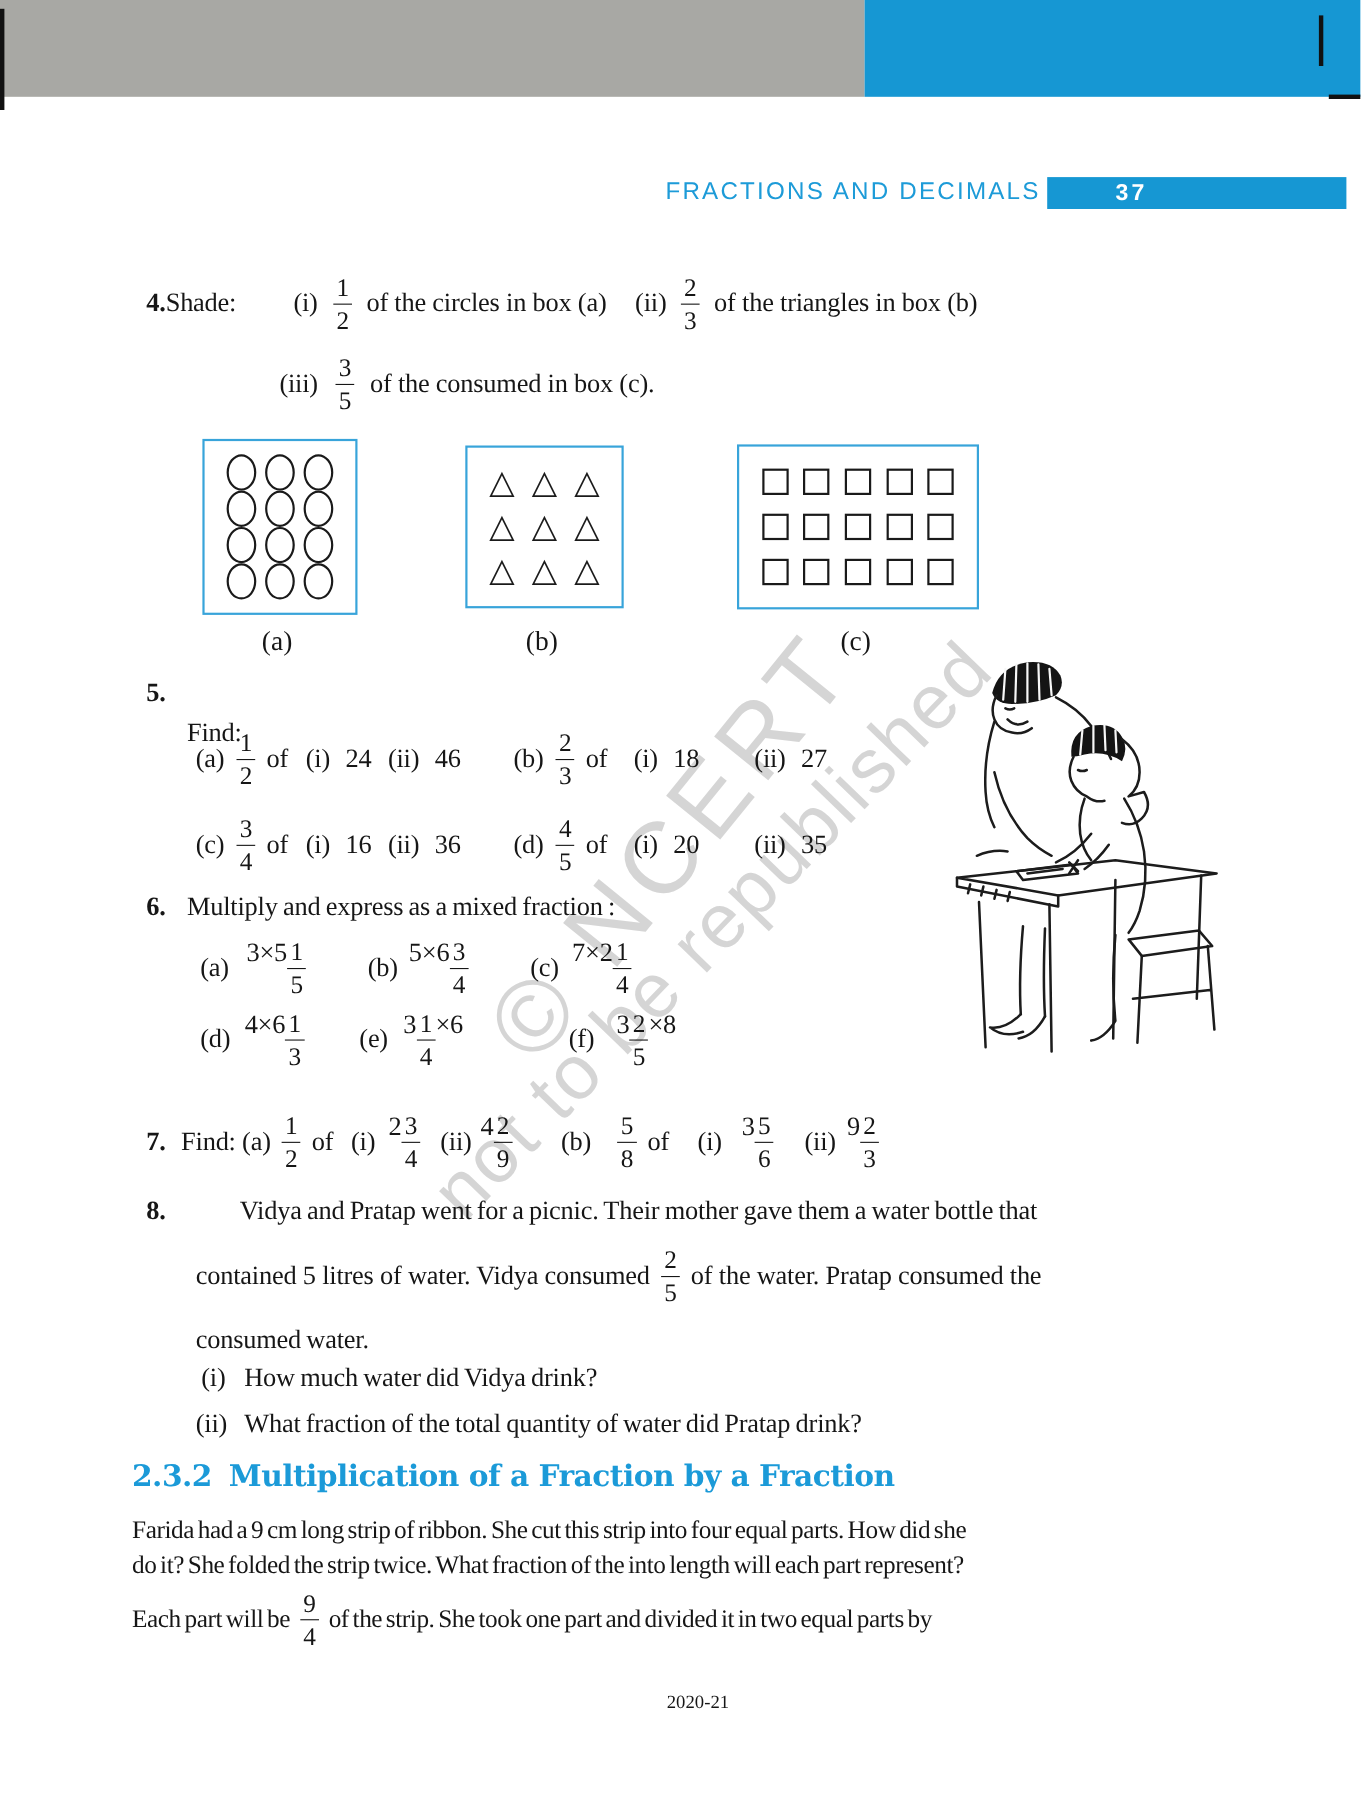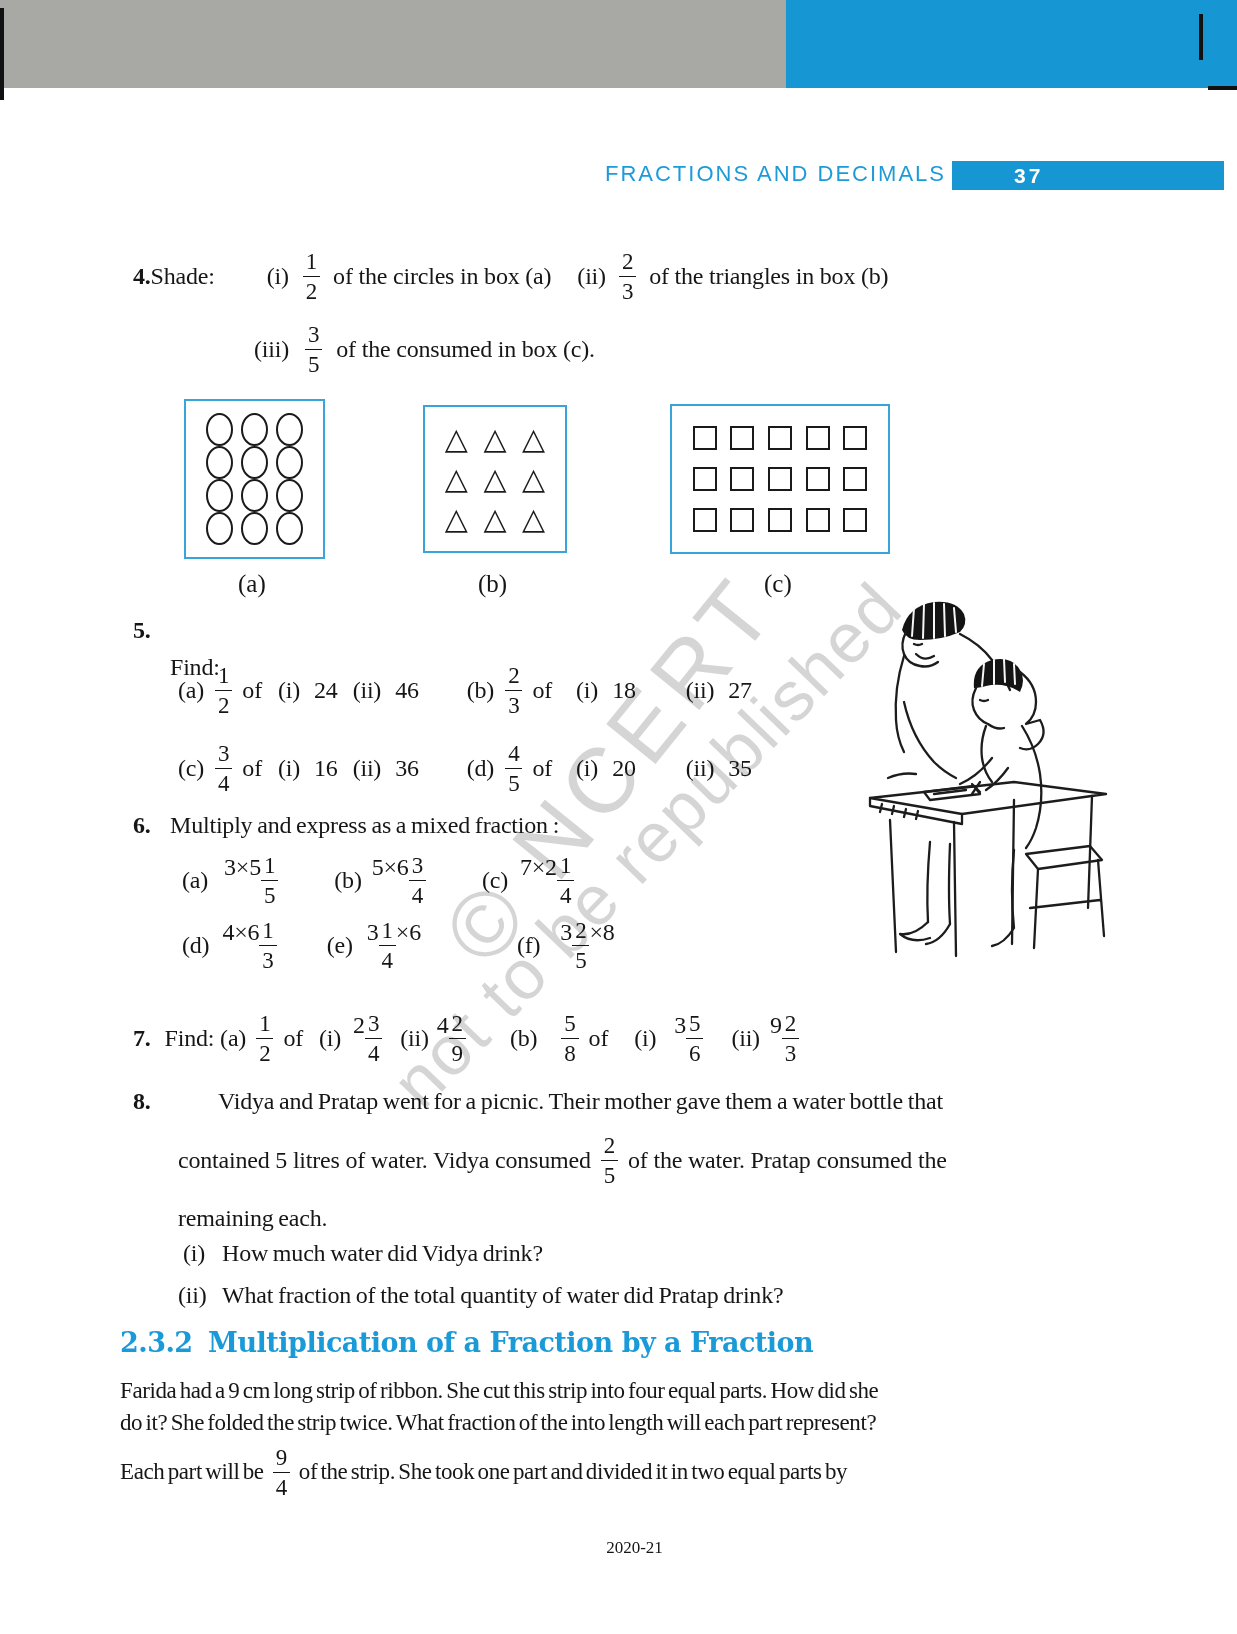--- a/index.html
+++ b/index.html
@@ -289,21 +289,21 @@
   <div class="tline qnum" style="left:133px;top:1088px;">8.</div>
   <div class="tline" style="left:178px;top:1088px;margin-left:40px;">Vidya and Pratap went for a picnic. Their mother gave them a water bottle that</div>
   <div class="frow" style="left:178px;top:1131px;">
     <span>contained 5 litres of water. Vidya consumed</span>
     <span class="frac" style="margin-left:10px;">
         <span class="fn">2</span>
         <span class="fd">5</span>
       </span>
     <span style="margin-left:10px;">of the water. Pratap consumed the</span>
   </div>
-  <div class="tline" style="left:178px;top:1205px;">remaining each.</div>
+  <div class="tline" style="left:178px;top:1205px;">consumed water.</div>
   <div class="tline" style="left:183px;top:1240px;">(i)</div>
   <div class="tline" style="left:222px;top:1240px;">How much water did Vidya drink?</div>
   <div class="tline" style="left:178px;top:1282px;">(ii)</div>
   <div class="tline" style="left:222px;top:1282px;">What fraction of the total quantity of water did Pratap drink?</div>
 
   <div class="sechead" style="left:120px;top:1327px;">2.3.2</div>
   <div class="sechead" style="left:208px;top:1327px;">Multiplication of a Fraction by a Fraction</div>
 
   <div class="tline" style="left:120px;top:1378px;font-size:23px;letter-spacing:-0.4px;word-spacing:-2px;">Farida had a 9 cm long strip of ribbon. She cut this strip into four equal parts. How did she</div>
   <div class="tline" style="left:120px;top:1410px;font-size:23px;letter-spacing:-0.4px;word-spacing:-2px;">do it? She folded the strip twice. What fraction of the into length will each part represent?</div>

